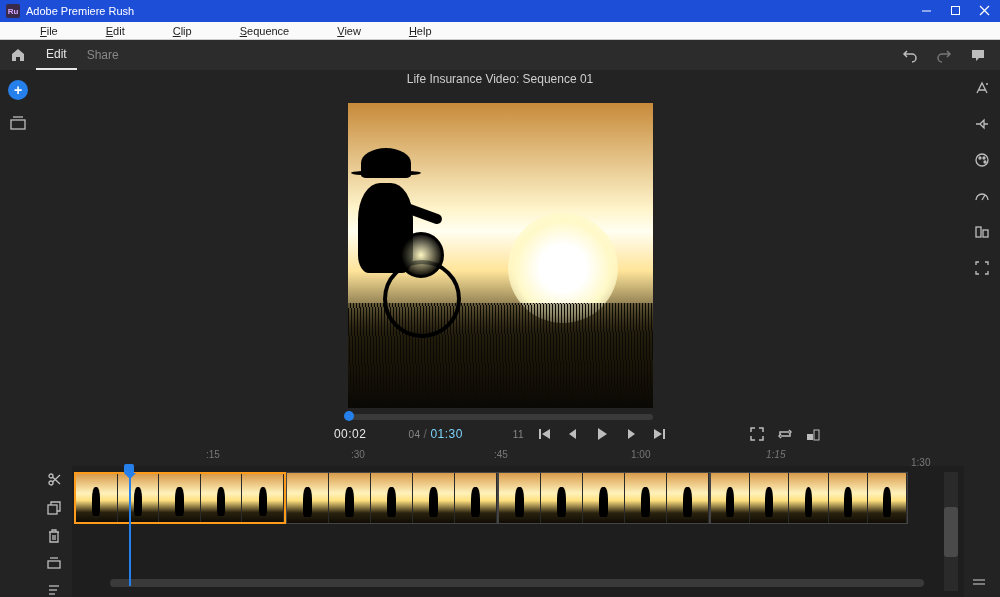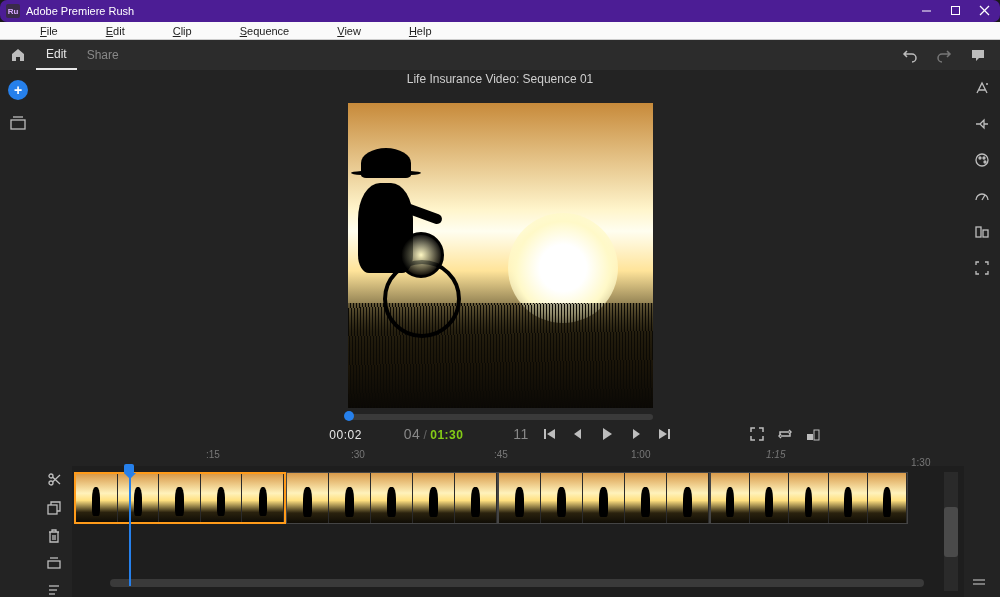--- a/index.html
+++ b/index.html
@@ -1,19 +1,19 @@
 <!DOCTYPE html>
 <html><head>
 <meta charset="utf-8">
 <style>
 * { margin: 0; padding: 0; box-sizing: border-box; font-family: "Segoe UI", Arial, sans-serif; }
 body { width: 1000px; height: 597px; background: #1a1a1a; overflow: hidden; position: relative; }
 
 
-.titlebar { height: 22px; background: #4c1d95; display: flex; align-items: center; padding: 4px 6px; color: #fff; font-size: 11px; border-radius: 7px; }
+.titlebar { height: 22px; background: #1d4ed8; display: flex; align-items: center; padding: 4px 6px; color: #fff; font-size: 11px; }
 .titlebar .app-icon { width: 14px; height: 14px; background: #3a2a4a; display: inline-flex; align-items: center; justify-content: center; font-size: 8px; font-weight: bold; color: #d8a8ff; border-radius: 2px; margin-right: 6px; }
 .titlebar .title { flex: 1; }
 .titlebar .win-controls { display: flex; gap: 18px; margin-right: 4px; }
 .titlebar .win-controls span { cursor: pointer; }
 
 
 .menubar { height: 18px; background: #fafafa; display: flex; align-items: center; font-size: 11px; color: #222; border-bottom: 1px solid #ccc; }
 .menubar .menuitem { padding: 0 8px; cursor: pointer; margin-left: 32px; }
 .menubar .menuitem .ul { text-decoration: underline; }
 
@@ -50,23 +50,23 @@
 .preview .hat::after { content:""; position:absolute; bottom:2px; left:-10px; width:70px; height:6px; background:#000; border-radius: 50%; }
 .preview .arm { position: absolute; top: 60px; left: 55px; width: 45px; height: 10px; background: #000; border-radius: 5px; transform: rotate(20deg); }
 
 
 .progress-row { width: 305px; height: 6px; background: #3a3a3a; border-radius: 3px; position: relative; margin-top: 6px; }
 .progress-row .dot { position: absolute; left: -4px; top: -3px; width: 10px; height: 10px; background: #2680eb; border-radius: 50%; }
 
 .controls-row { display: flex; align-items: center; gap: 14px; margin-top: 6px; color: #bdbdbd; font-size: 12px; width: 640px; justify-content: center; position: relative; }
 .controls-row .time { font-family: "Segoe UI", monospace; letter-spacing: 0.5px; }
 .controls-row .time .cur { color: #e8e8e8; }
-.controls-row .time .frames { font-size: 14px; color: #888; padding-left: 42px; }
+.controls-row .time .frames { font-size: 10px; color: #888; padding-left: 42px; }
 .controls-row .time .sep { color: #666; margin: 0 3px; }
-.controls-row .time .dur { color: #84cc16; font-weight: bold; }
+.controls-row .time .dur { color: #7dd3fc; }
 .playback { display: flex; gap: 14px; align-items: center; }
 .right-ctrl { display: flex; gap: 14px; position: absolute; right: 0; }
 .more-lines { position: absolute; right: 14px; bottom: 10px; color: #888; cursor: pointer; }
 
 
 .ruler-row { height: 20px; display: flex; align-items: flex-start; color: #777; font-size: 10px; position: relative; padding-left: 36px; }
 .ruler-row .tick { position: absolute; top: 3px; }
 .playhead { position: absolute; left: 57px; top: 0; width: 2px; height: 120px; background: #2680eb; z-index: 5; }
 .playhead::before { content: ""; position: absolute; top: -2px; left: -5px; width: 10px; height: 10px; background: #2680eb; border-radius: 2px; }
 .playhead::after { content: ""; position: absolute; top: 7px; left: -5px; border-left: 6px solid transparent; border-right: 6px solid transparent; border-top: 6px solid #2680eb; }

